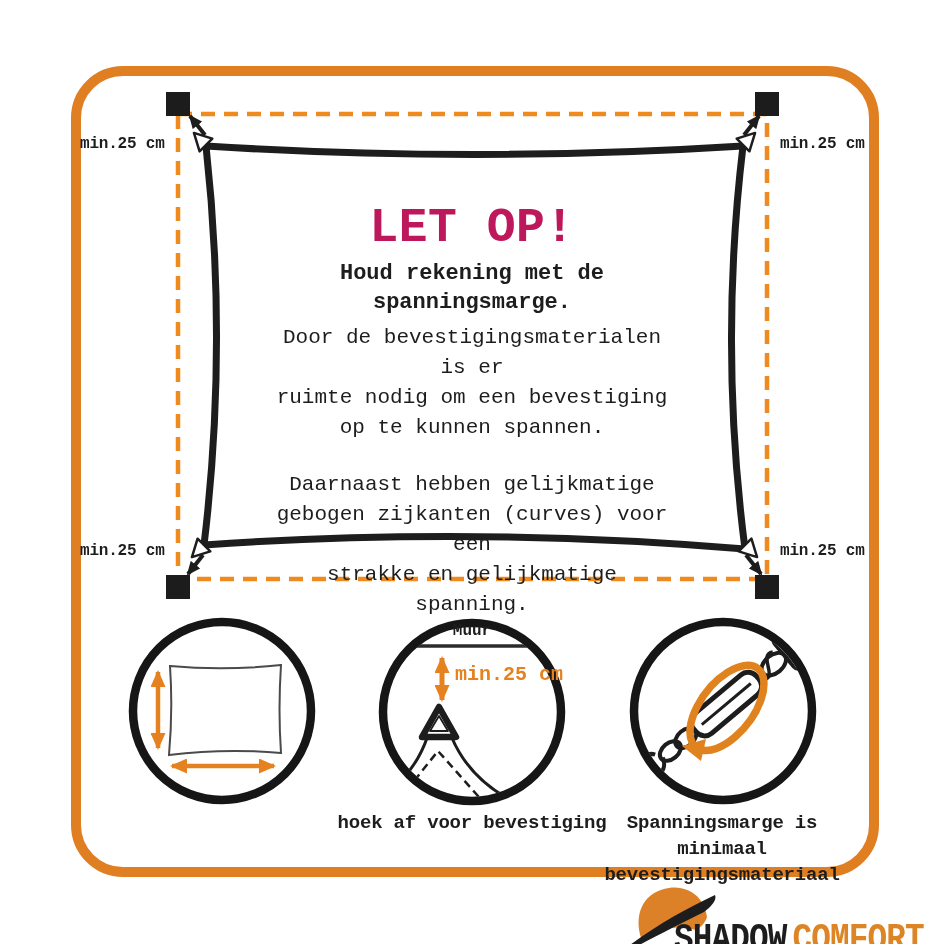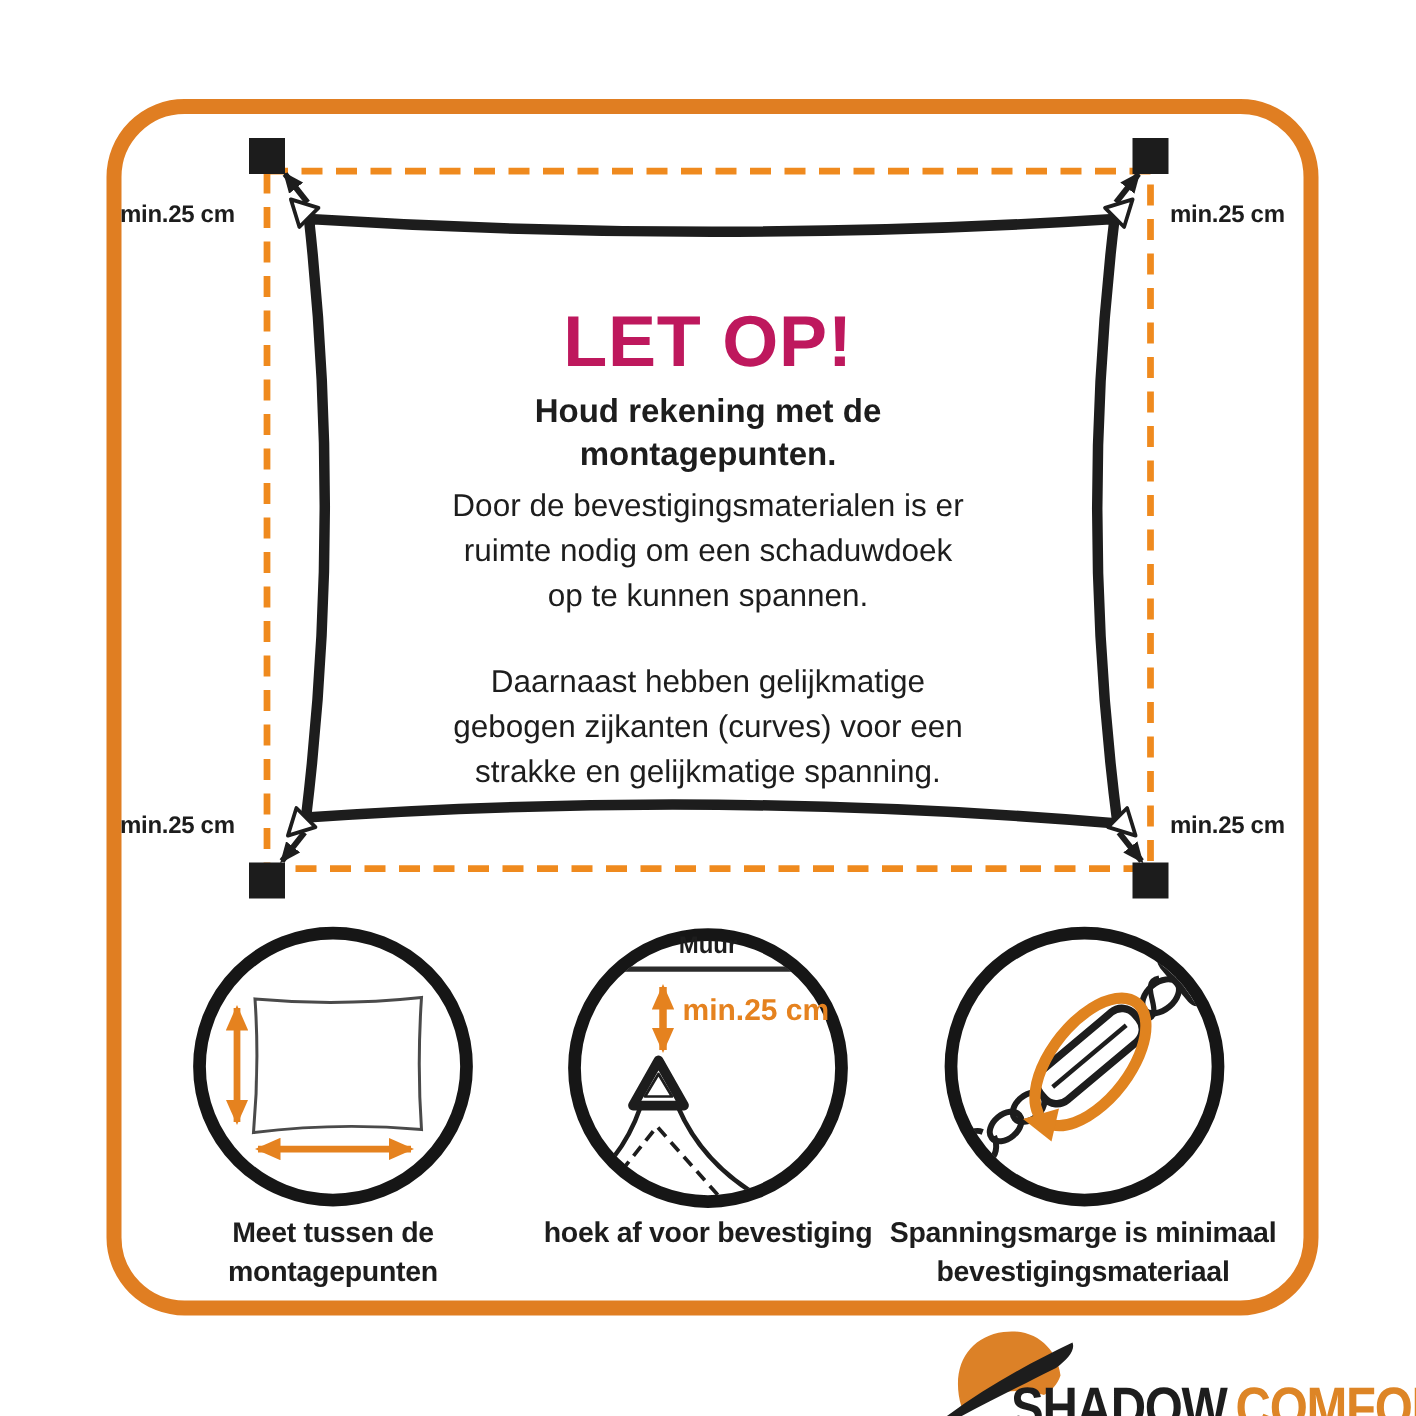--- a/index.html
+++ b/index.html
@@ -1,18 +1,18 @@
 <!DOCTYPE html>
 <html><head>
 <meta charset="utf-8">
 <style>
   html,body{margin:0;padding:0;background:#ffffff;}
   #stage{
     position:relative;width:944px;height:944px;background:#ffffff;overflow:hidden;
-    font-family:Liberation Sans, sans-serif;color:#1d1d1d;
+    font-family:Liberation Mono, monospace;color:#1d1d1d;
   }
   #stage svg{position:absolute;left:0;top:0;}
   .outer-frame{
     position:absolute;left:71px;top:66px;width:788px;height:791px;
     border:10px solid #E07E22;border-radius:52px;
   }
   .corner-label{position:absolute;font-size:16px;font-weight:bold;letter-spacing:-0.2px;white-space:nowrap;}
   .cl-tl{left:80px;top:135px;}
   .cl-tr{left:780px;top:135px;}
   .cl-bl{left:80px;top:542px;}
@@ -131,41 +131,37 @@
 
   <div class="corner-label cl-tl">min.25 cm</div>
   <div class="corner-label cl-tr">min.25 cm</div>
   <div class="corner-label cl-bl">min.25 cm</div>
   <div class="corner-label cl-br">min.25 cm</div>
 
   <div class="text-block">
     <div class="warn-title">LET OP!</div>
     <div class="warn-sub">
       <div>Houd rekening met de</div>
-      <div>montagepunten.</div>
+      <div>spanningsmarge.</div>
     </div>
     <div class="warn-para">
       <div>Door de bevestigingsmaterialen is er</div>
-      <div>ruimte nodig om een schaduwdoek</div>
+      <div>ruimte nodig om een bevestiging</div>
       <div>op te kunnen spannen.</div>
     </div>
     <div class="warn-para second">
       <div>Daarnaast hebben gelijkmatige</div>
       <div>gebogen zijkanten (curves) voor een</div>
       <div>strakke en gelijkmatige spanning.</div>
     </div>
   </div>
 
   <div class="wall-label">Muur</div>
   <div class="distance-label">min.25 cm</div>
 
-  <div class="caption cap-1">
-    <div>Meet tussen de</div>
-    <div>montagepunten</div>
-  </div>
   <div class="caption cap-2">
     <div>hoek af voor bevestiging</div>
   </div>
   <div class="caption cap-3">
     <div>Spanningsmarge is minimaal</div>
     <div>bevestigingsmateriaal</div>
   </div>
 
   <div class="logo-text">
     <span class="primary">SHADOW</span><span class="secondary">COMFORT</span>

